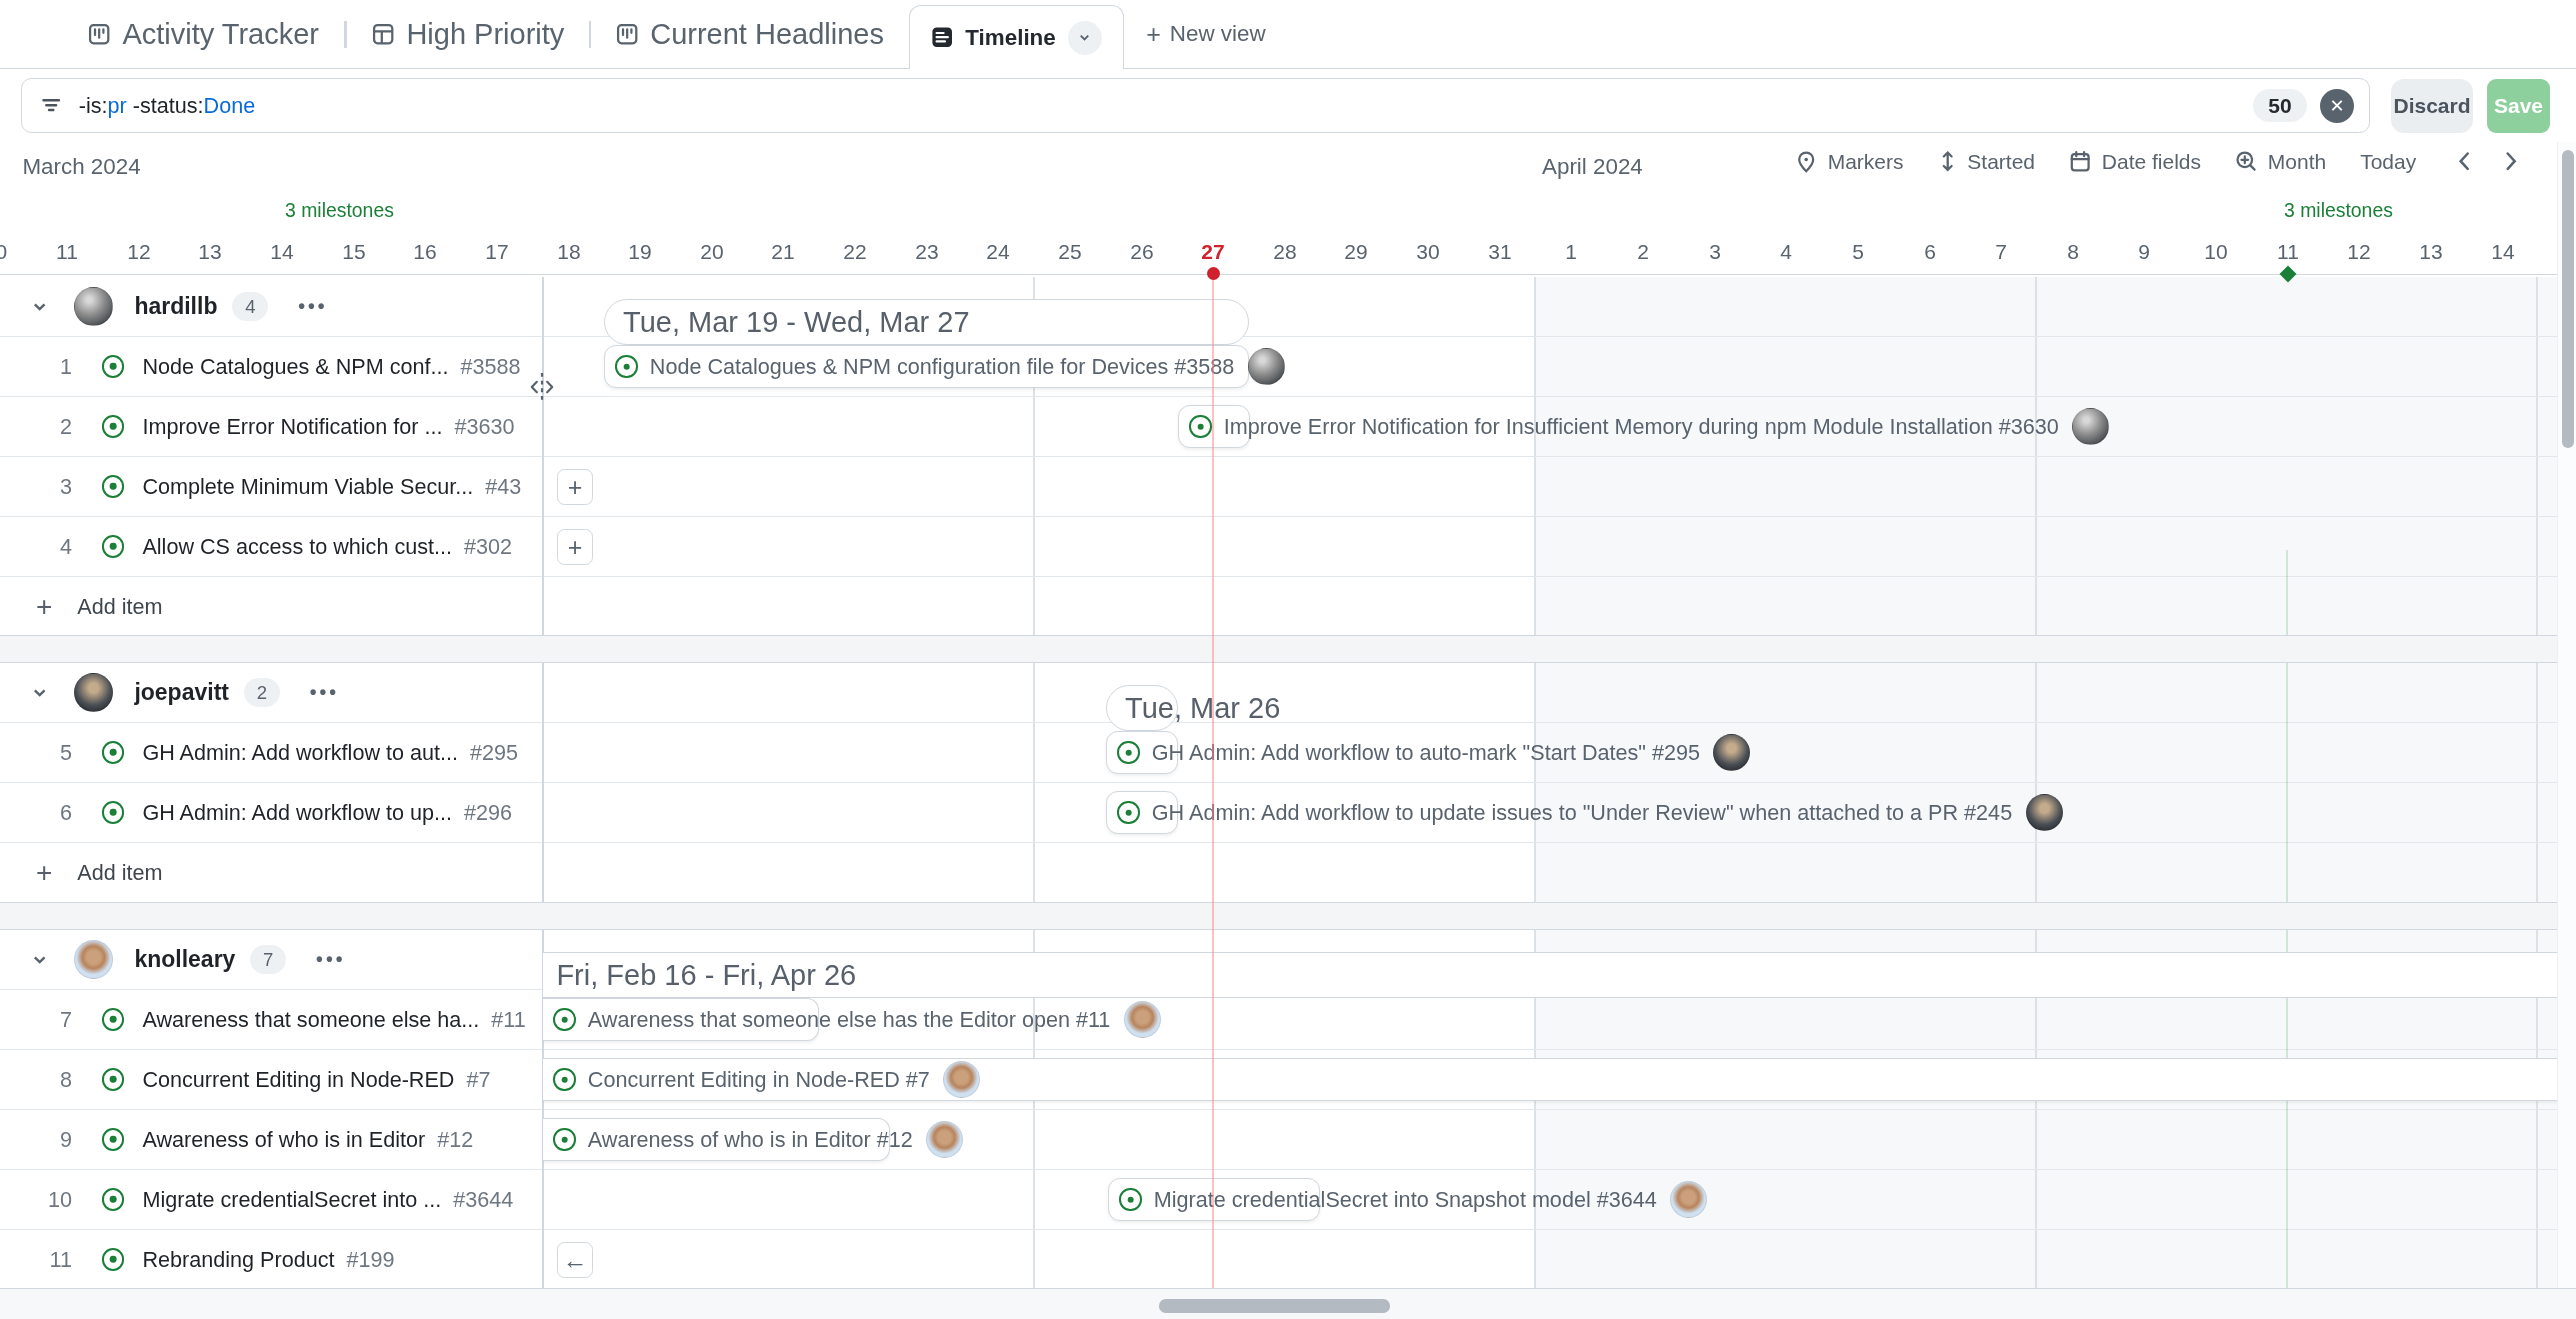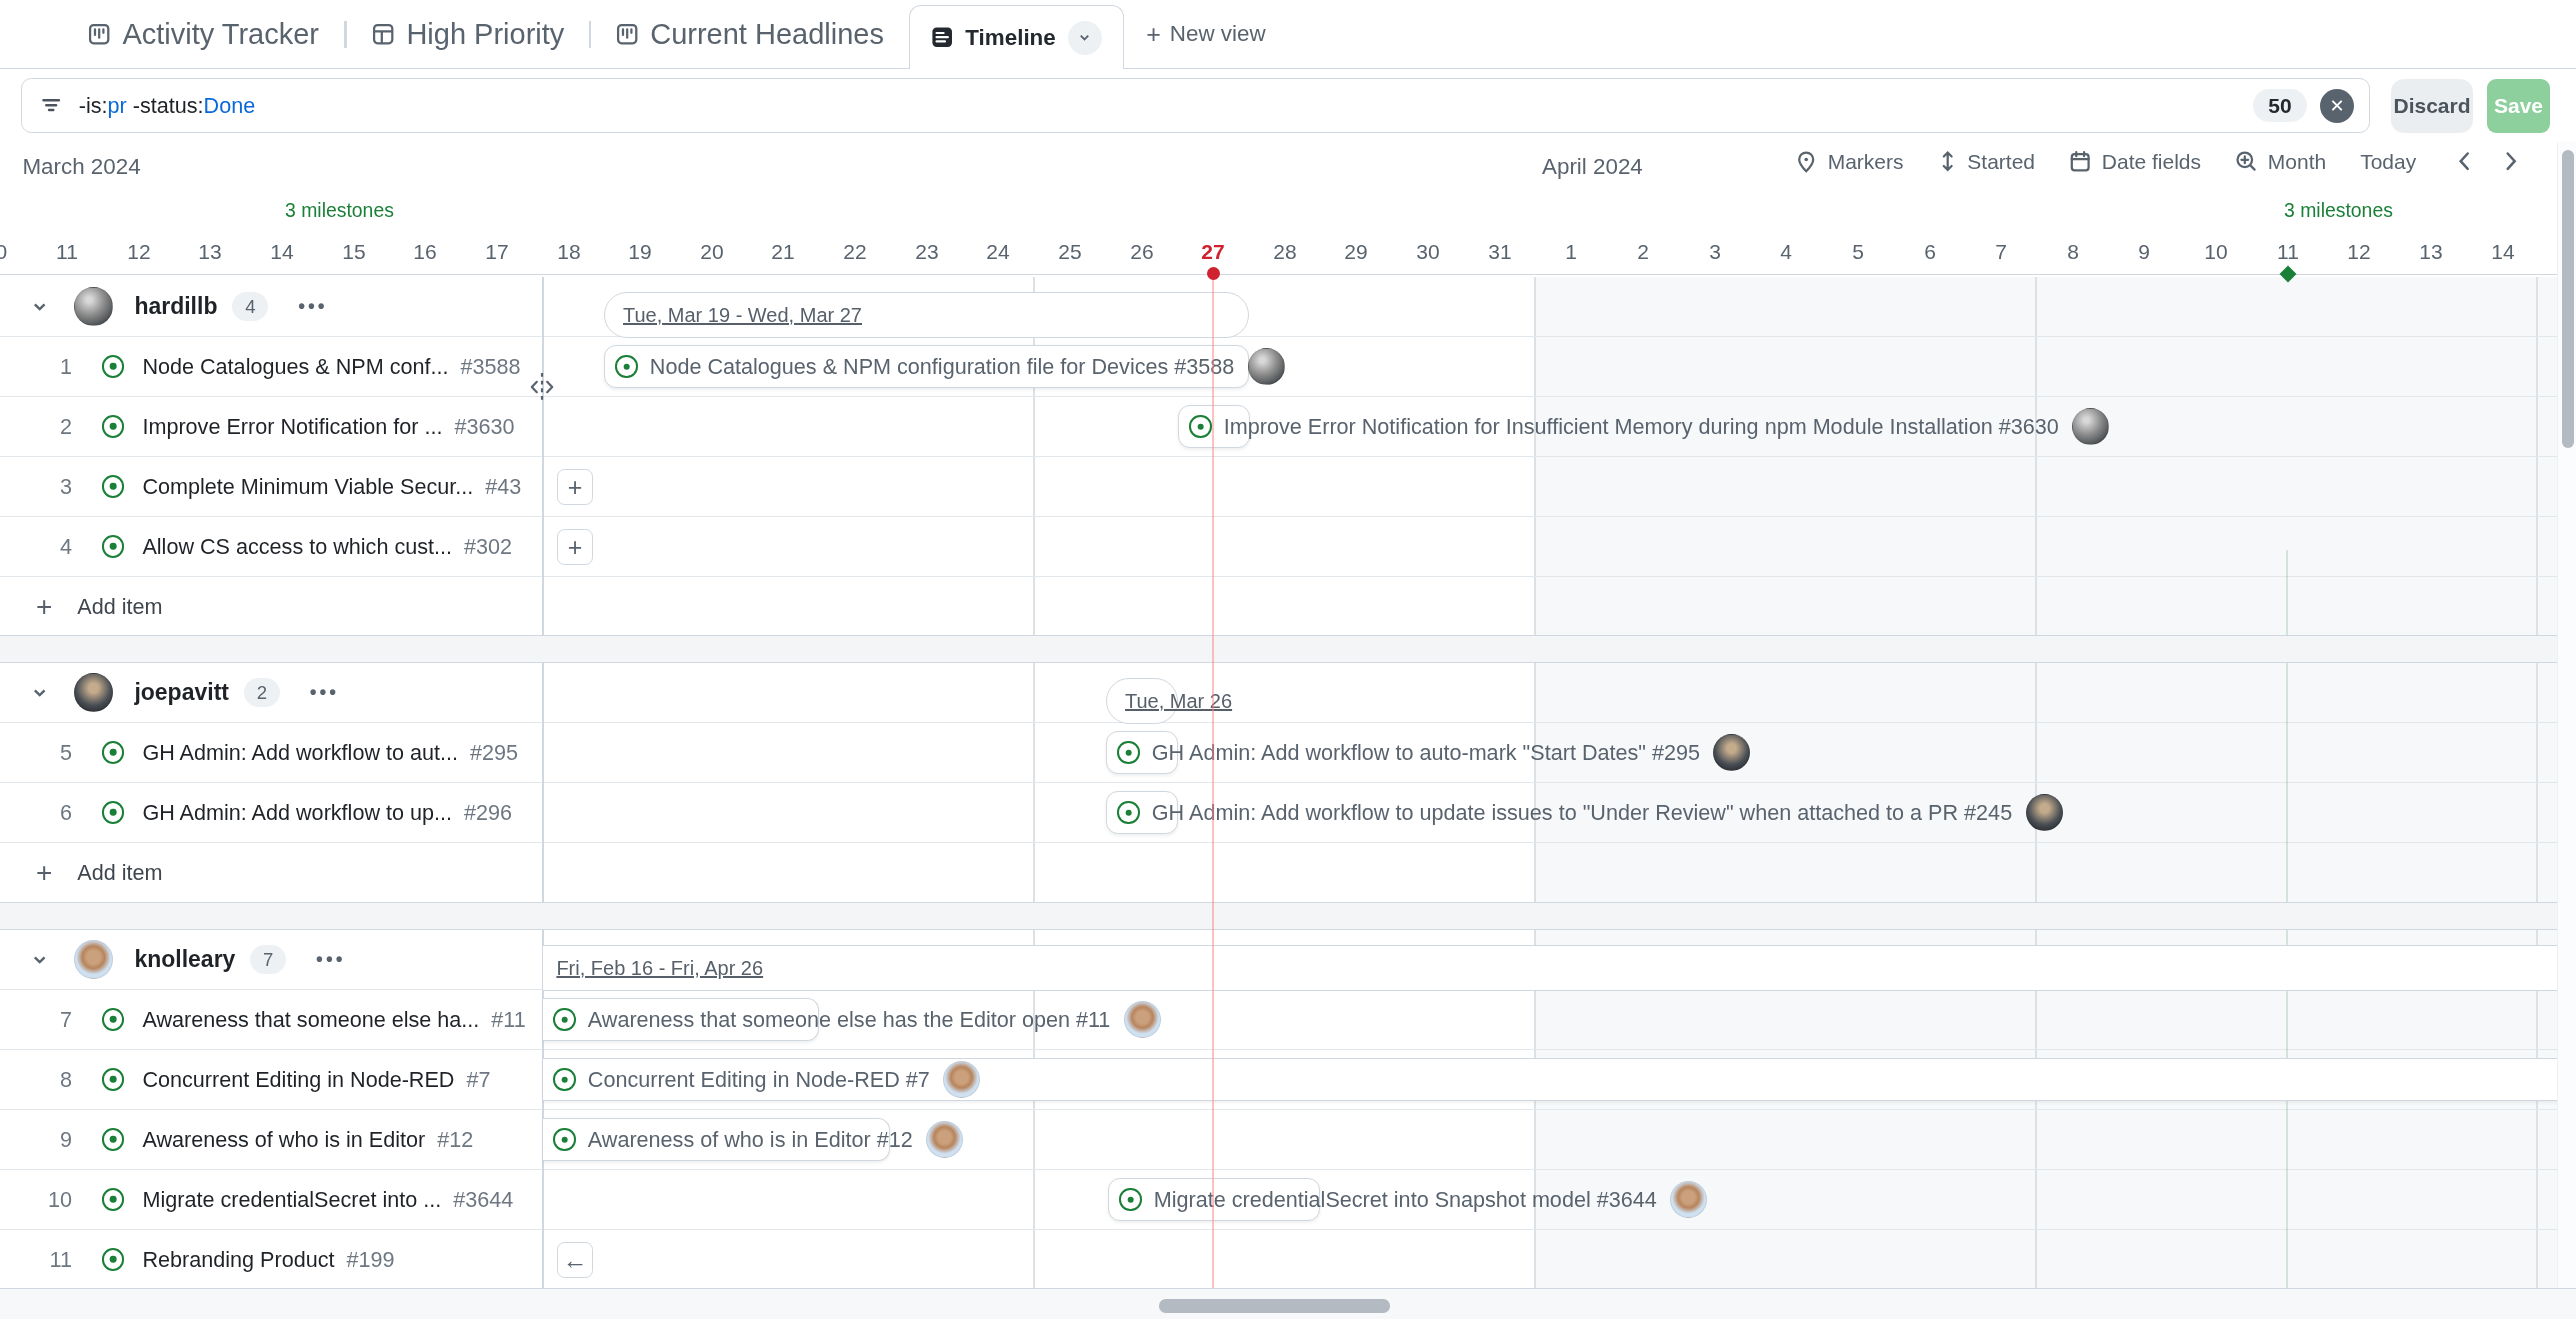--- a/index.html
+++ b/index.html
@@ -76,22 +76,22 @@
   .additem { display:flex; align-items:center; padding-left:36px; height:100%; }
   .additem .plus-glyph { font-size:28px; color:#57606a; }
   .additem-label { margin-left:25px; font-size:21.6px; color:#3f464e; }
 
   .bar { position:absolute; top:8.2px; height:43px; background:#fff; border:1.5px solid #d0d7de; border-radius:12px;
     display:flex; align-items:center; padding-left:10.4px; white-space:nowrap; z-index:3;
     box-shadow:0 1.5px 3px rgba(140,149,159,0.14); }
   .bar-label { margin-left:12px; font-size:21.6px; color:#59636e; }
   .cut-left { border-top-left-radius:0; border-bottom-left-radius:0; border-left:none; }
   .cut-right { border-top-right-radius:0; border-bottom-right-radius:0; border-right:none; }
-  .gpill { position:absolute; top:15px; height:46px; background:#fff; border:1.5px solid #d0d7de; border-radius:23px;
-    display:flex; align-items:center; padding:0 18px; font-size:20px; color:#57606a; white-space:nowrap; z-index:3;text-decoration:underline; }
+  .gpill { position:absolute; top:22px; height:46px; background:#fff; border:1.5px solid #d0d7de; border-radius:23px;
+    display:flex; align-items:center; padding:0 18px; font-size:29px; color:#57606a; white-space:nowrap; z-index:3; }
   .gpill.flat { border-radius:0; border-left:none; border-right:none; }
   .sqbtn { position:absolute; left:557px; top:12px; width:36px; height:36px; border:1.5px solid #d0d7de; border-radius:7.5px;
     background:#fff; color:#59636e; display:flex; align-items:center; justify-content:center; font-size:25px; z-index:3; }
 
   .gap-strip { position:absolute; left:0; width:2576px; height:28px; background:#f3f5f7;
     border-top:1.5px solid #d0d7de; border-bottom:1.5px solid #d0d7de; z-index:4; }
 
   
   .bottom-strip { position:absolute; top:1288px; left:0; width:2576px; height:31px; background:#f6f8fa; border-top:1.5px solid #d0d7de; z-index:6; }
   .hthumb { position:absolute; left:1159px; top:10.4px; width:231px; height:13.4px; border-radius:6.7px; background:#b4bac1; }

